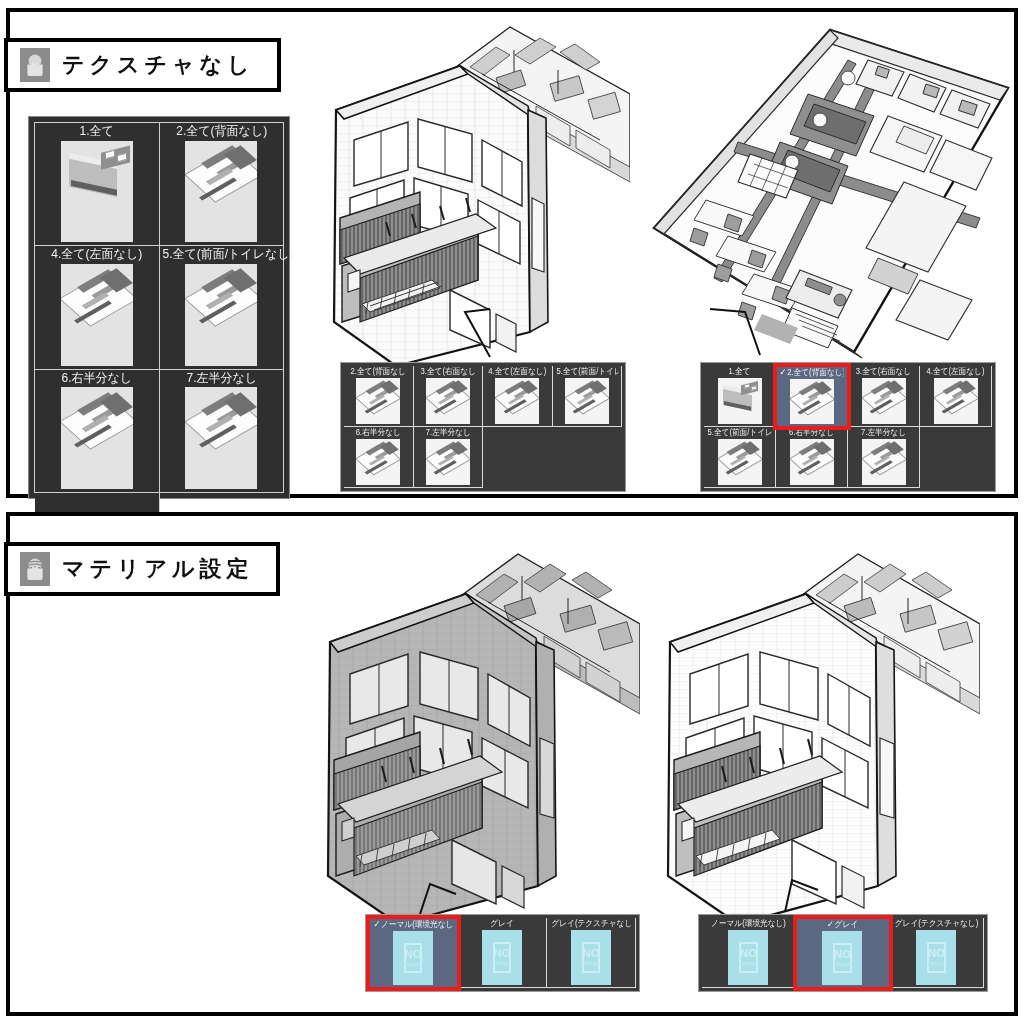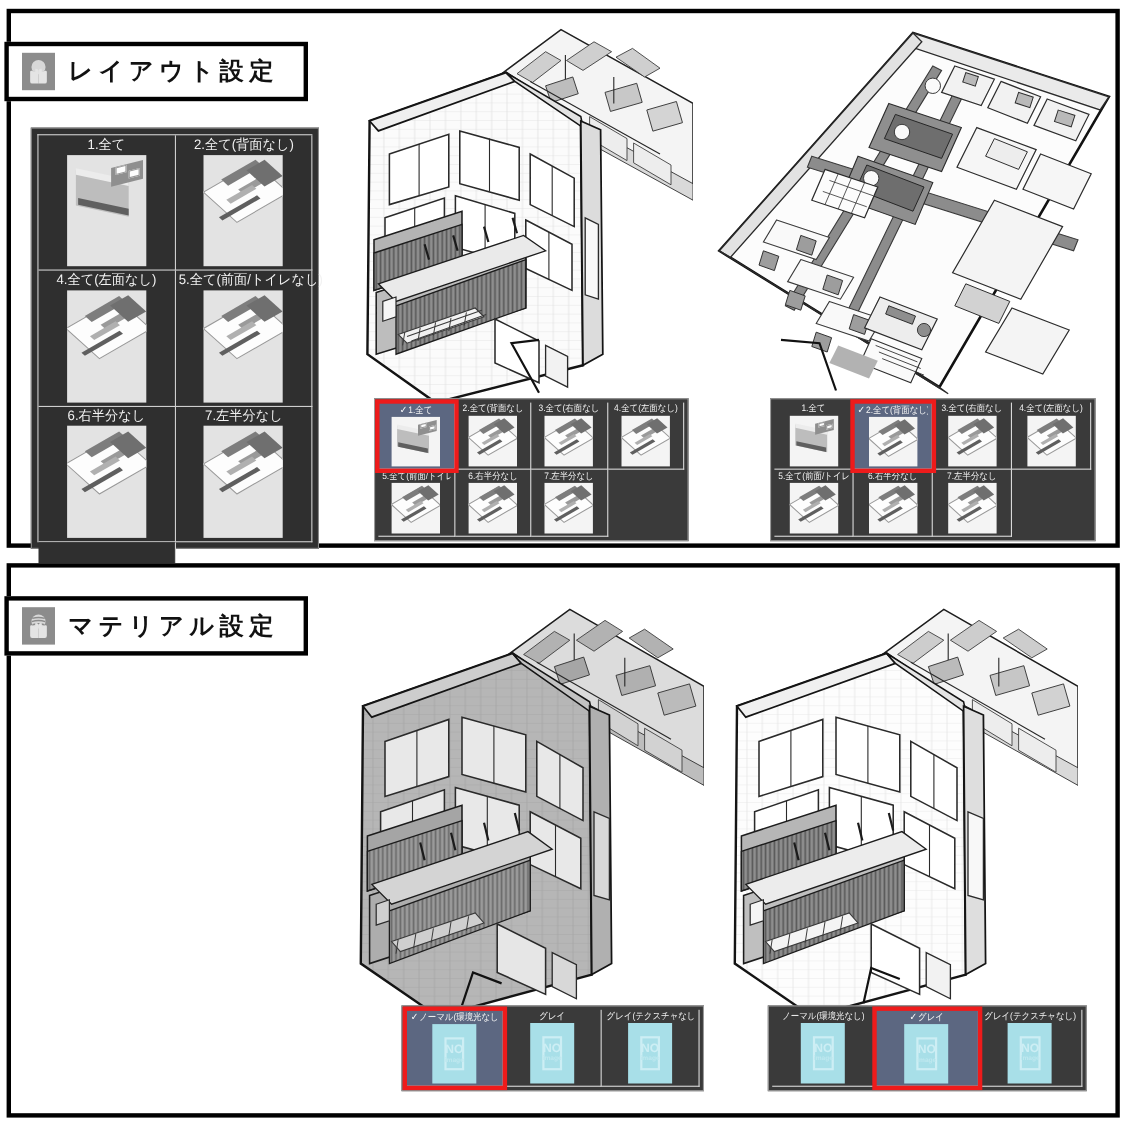--- a/index.html
+++ b/index.html
@@ -178,21 +178,21 @@
 <div class="section" id="section-layout">
 
   <div class="title-tab">
     <span class="tico">
       <svg width="22" height="26" viewBox="0 0 22 26">
         <circle cx="11" cy="9" r="6.4" fill="#d8d8d8"></circle>
         <path d="M3.4 13.5 Q3.4 12 5 12.4 L8 13.6 L8 10.5 Q11 10 11 13.2 L11 24 L5.2 24 Q3.4 24 3.4 22 Z" fill="#e4e4e4"></path>
         <path d="M18.6 13.5 Q18.6 12 17 12.4 L14 13.6 L14 10.5 Q11 10 11 13.2 L11 24 L16.8 24 Q18.6 24 18.6 22 Z" fill="#e4e4e4"></path>
       </svg>
     </span>
-    <span class="ttext">レイアウト設定</span>
+    <span class="ttext">テクスチャなし</span>
   </div>
 
   <div class="optpanel" id="layout-option-panel">
     <div class="optgrid" id="layout-option-grid">
         <div class="optcell">
           <div class="olabel">1.全て</div>
           <div class="othumb">
             <div class="m" style="left:8.4px;top:18.9px;width:48.3px;height:31.5px;transform:skewY(12deg);background:#bdbdbd"></div>
             <div class="m" style="left:8.4px;top:16.8px;width:48.3px;height:6.3px;transform:skewY(12deg);background:#ececec"></div>
             <div class="md" style="left:10.5px;top:44.1px;width:46.2px;height:6.3px;transform:skewY(12deg)"></div>
@@ -454,31 +454,20 @@
       <polygon points="120,292 156,306 148,322 112,308" fill="#b2b2b2" stroke="none"></polygon>
     </svg>
   </div>
 
   <svg class="callout" style="left:280px;top:0px;width:740px;height:495px;">
     <path d="M200,345 L175,300 L200,297" stroke="#111" stroke-width="2" fill="none"></path>
     <path d="M470,343 L455,300 L420,297" stroke="#111" stroke-width="2" fill="none"></path>
   </svg>
 
   <div class="strip" id="layout-strip-0" style="left:330px;top:350px;width:286px;height:130px;">
-      <div class="scell sel">
-        <div class="slabel"><span class="ck">✓</span>1.全て</div>
-        <div class="sthumb">
-          <div class="m" style="left:5.0px;top:11.2px;width:28.5px;height:18.6px;transform:skewY(12deg);background:#bdbdbd"></div>
-          <div class="m" style="left:5.0px;top:9.9px;width:28.5px;height:3.7px;transform:skewY(12deg);background:#ececec"></div>
-          <div class="md" style="left:6.2px;top:26.0px;width:27.3px;height:3.7px;transform:skewY(12deg)"></div>
-          <div class="m" style="left:23.6px;top:5.0px;width:17.4px;height:9.9px;transform:skewY(-14deg);background:#8f8f8f"></div>
-          <div class="mw" style="left:26.0px;top:6.2px;width:5.6px;height:4.3px;transform:skewY(-14deg)"></div>
-          <div class="mw" style="left:33.5px;top:8.1px;width:5.6px;height:4.3px;transform:skewY(-14deg)"></div>
-        </div>
-      </div>
       <div class="scell">
         <div class="slabel">2.全て(背面なし</div>
         <div class="sthumb">
           <div class="mw" style="left:6.2px;top:8.7px;width:32.2px;height:23.6px;transform:rotate(-30deg) skewX(18deg)"></div>
           <div class="m" style="left:9.9px;top:7.4px;width:21.1px;height:5.0px;transform:rotate(-30deg) skewX(18deg);background:#7d7d7d"></div>
           <div class="m" style="left:18.6px;top:13.6px;width:17.4px;height:3.7px;transform:rotate(-30deg) skewX(18deg);background:#9a9a9a"></div>
           <div class="m" style="left:12.4px;top:19.8px;width:16.1px;height:3.1px;transform:rotate(-30deg) skewX(18deg);background:#b0b0b0"></div>
           <div class="md" style="left:7.4px;top:27.3px;width:23.6px;height:2.5px;transform:rotate(-30deg) skewX(18deg)"></div>
           <div class="m" style="left:27.3px;top:3.7px;width:11.2px;height:12.4px;transform:rotate(-30deg) skewX(18deg);background:#6f6f6f"></div>
         </div>

